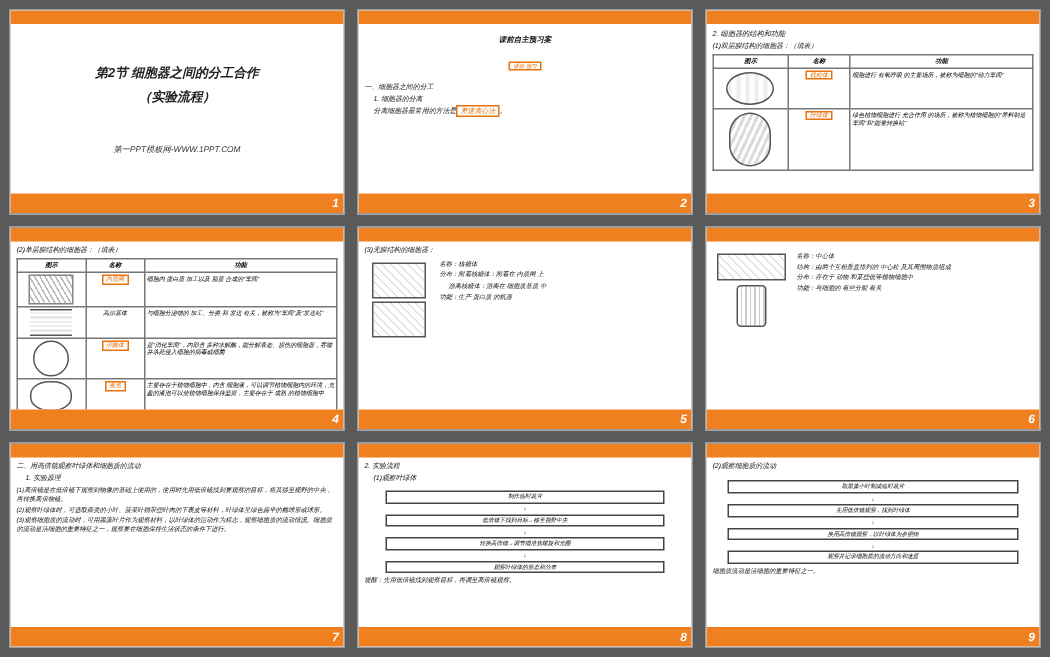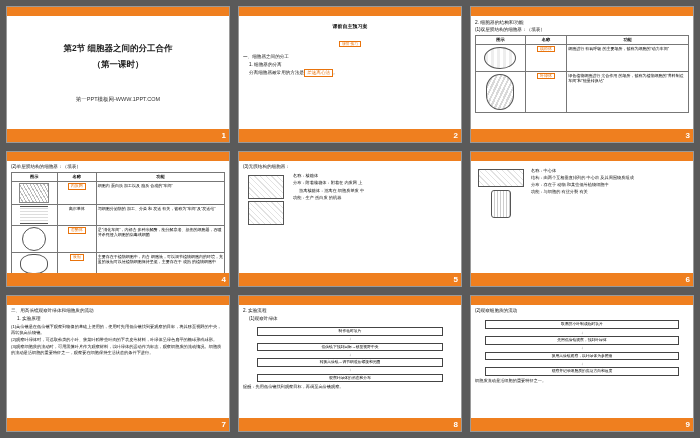--- a/index.html
+++ b/index.html
@@ -4,21 +4,21 @@
 <style>
   html,body{margin:0;padding:0;background:#5a5a5a;}
   body{width:700px;height:438px;font-family:"Liberation Sans",sans-serif;overflow:hidden;}
   .grid{
     display:grid;
     grid-template-columns:repeat(3,1fr);
     grid-template-rows:repeat(3,1fr);
     gap:8px;
     padding:6px;
     box-sizing:border-box;
-    width:700px;height:438px;
+    width:700px;height:438px;font-style:italic;
   }
   .slide{
     background:#fff;
     border:1px solid #9a9a9a;
     position:relative;
     display:flex;
     flex-direction:column;
     overflow:hidden;
   }
   .topbar{height:9px;background:#ef7f1f;flex:0 0 auto;}
@@ -70,21 +70,21 @@
 </style>
 </head>
 <body>
 
 <div class="grid">
 
   <div class="slide">
     <div class="topbar"></div>
     <div class="body">
       <div class="s1-title">第2节  细胞器之间的分工合作</div>
-      <div class="s1-title" style="margin-top:2px">（第一课时）</div>
+      <div class="s1-title" style="margin-top:2px">（实验流程）</div>
       <div class="s1-sub">第一PPT模板网-WWW.1PPT.COM</div>
     </div>
     <div class="footer">
       <span class="pagenum">1</span>
     </div>
   </div>
 
   <div class="slide">
     <div class="topbar"></div>
     <div class="body">

